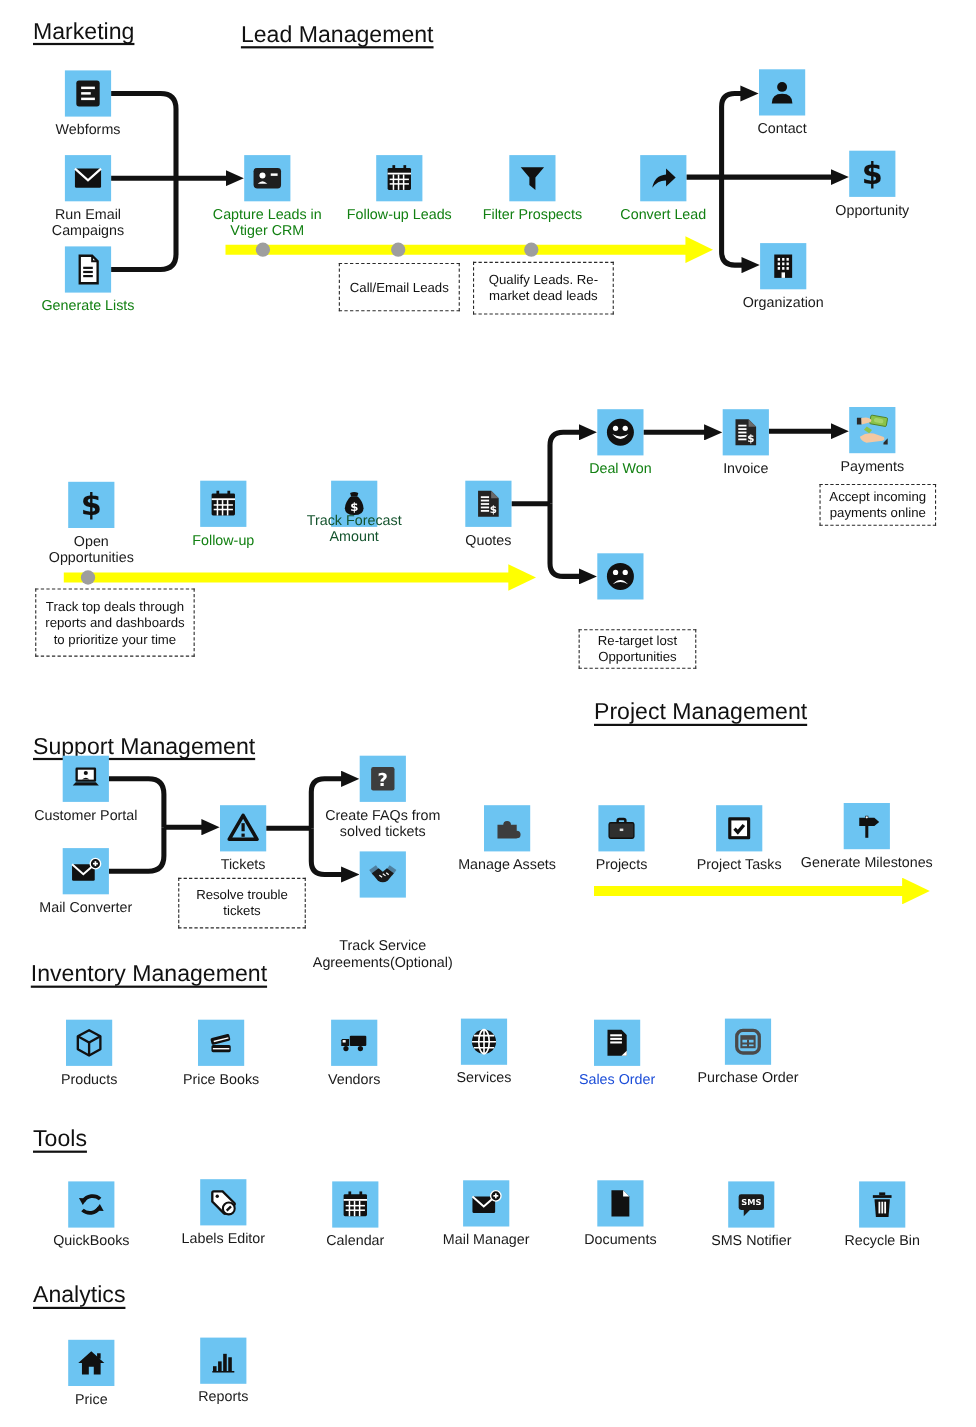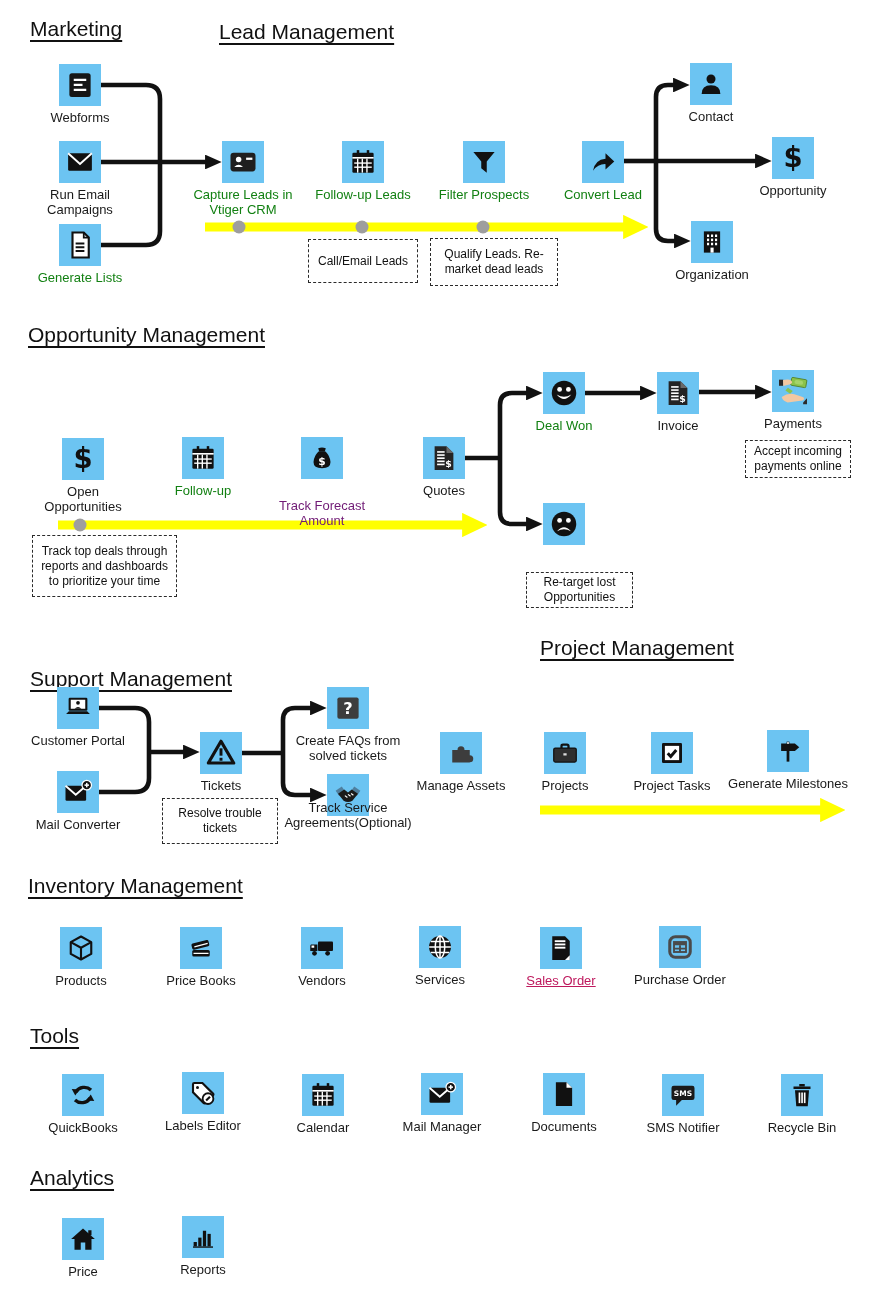--- a/index.html
+++ b/index.html
@@ -58,21 +58,20 @@
       <path d="M99 708 H135 Q149 708 149 722 V752"></path>
       <path d="M99 792 H135 Q149 792 149 778 V752"></path>
       <path d="M149 752 H184" marker-end="url(#ab)"></path>
       <path d="M242 753 H283"></path>
       <path d="M283 753 V720 Q283 708 295 708 H311" marker-end="url(#ab)"></path>
       <path d="M283 753 V783 Q283 795 295 795 H311" marker-end="url(#ab)"></path>
     </g>
   </svg>
 <div class="heading" style="left: 30px; top: 17px;">Marketing</div>
     <div class="heading" style="left: 219px; top: 20px;">Lead Management</div>
-    <div class="heading" style="left: 28px; top: 323px;">Opportunity Management</div>
     <div class="heading" style="left: 30px; top: 635px; margin-top: 32px;">Support Management</div>
     <div class="heading" style="left: 540px; top: 636px;">Project Management</div>
     <div class="heading" style="left: 28px; top: 874px;">Inventory Management</div>
     <div class="heading" style="left: 30px; top: 1024px;">Tools</div>
     <div class="heading" style="left: 30px; top: 1166px;">Analytics</div>
     <div class="tile" style="left: 59px; top: 64px; background: rgb(108, 196, 242);">
       <span style="display: flex;">
         <svg width="30" height="30" viewBox="0 0 24 24">
           <rect x="3.5" y="2.5" width="17" height="19" rx="2" fill="#161616"></rect>
           <rect x="7" y="7" width="10" height="1.8" fill="#fff"></rect>
@@ -213,21 +212,21 @@
     <div class="lbl" style="left: 148px; top: 483px; width: 110px; color: rgb(18, 128, 18);">Follow-up</div>
     <div class="tile" style="left: 301px; top: 437px; background: rgb(108, 196, 242);">
       <span style="display: flex;">
         <svg width="30" height="30" viewBox="0 0 24 24">
           <path d="M9 4.2 Q12 2.8 15 4.2 L14.2 6.9 H9.8 Z" fill="#111"></path>
           <path d="M9.2 6.8 Q5.5 10.5 5.2 15.2 Q5.2 20.2 12 20.2 Q18.8 20.2 18.8 15.2 Q18.5 10.5 14.8 6.8 Z" fill="#111"></path>
           <text x="12" y="17.2" text-anchor="middle" font-size="8.5" font-weight="bold" font-family="DejaVu Sans, sans-serif" fill="#fff">$</text>
         </svg>
       </span>
     </div>
-    <div class="lbl" style="left: 264.5px; top: 498px; width: 115px; color: #701a75;">Track Forecast Amount</div>
+    <div class="lbl" style="left: 264.5px; top: 465px; width: 115px; color: #14532d;">Track Forecast Amount</div>
     <div class="tile" style="left: 423px; top: 437px; background: rgb(108, 196, 242);">
       <span style="display: flex;">
         <svg width="30" height="30" viewBox="0 0 24 24">
           <path d="M4.5 2.5 H14 L19.5 8 V21.5 H4.5 Z" fill="#242424"></path>
           <path d="M14 2.5 V8 H19.5 Z" fill="#6a6a6a"></path>
           <g fill="#fff">
             <rect x="6.5" y="6.5" width="6" height="1.3"></rect>
             <rect x="6.5" y="9" width="6" height="1.3"></rect>
             <rect x="6.5" y="11.5" width="6" height="1.3"></rect>
             <rect x="6.5" y="14" width="6" height="1.3"></rect>
@@ -337,21 +336,21 @@
     <div class="tile" style="left: 327px; top: 774px; background: rgb(108, 196, 242);">
       <span style="display: flex;">
         <svg width="30" height="30" viewBox="0 0 24 24">
           <rect x="3" y="6.5" width="6" height="5" transform="rotate(-35 6 9)" fill="#4f7f9e"></rect>
           <rect x="15" y="6.5" width="6" height="5" transform="rotate(35 18 9)" fill="#4f7f9e"></rect>
           <path d="M4 11 L9 7.5 L12 10 L15 7.5 L20 11 L15.5 16.5 Q12 18.8 8.5 16.5 Z" fill="#1a1a1a"></path>
           <path d="M9.5 12.5 l2 1.5 M12 11.5 l2 1.5 M14.5 10.8 l1.8 1.4" stroke="#fff" stroke-width="0.9" fill="none"></path>
         </svg>
       </span>
     </div>
-    <div class="lbl" style="left: 268px; top: 800px; width: 160px; color: rgb(26, 26, 26);">Track Service Agreements(Optional)</div>
+    <div class="lbl" style="left: 268px; top: 852px; width: 160px; color: rgb(26, 26, 26);">Track Service Agreements(Optional)</div>
     <div class="tile" style="left: 440px; top: 732px; background: rgb(108, 196, 242);">
       <span style="display: flex;">
         <svg width="30" height="30" viewBox="0 0 24 24">
           <path d="M5 9.5 h4.2 a2.8 2.8 0 1 1 5.6 0 H19 v4.2 a2.8 2.8 0 1 1 0 5.6 V19.5 H5 Z" fill="#3d3d3d"></path>
         </svg>
       </span>
     </div>
     <div class="lbl" style="left: 406px; top: 778px; width: 110px; color: rgb(26, 26, 26);">Manage Assets</div>
     <div class="tile" style="left: 544px; top: 732px; background: rgb(108, 196, 242);">
       <span style="display: flex;">
@@ -439,21 +438,21 @@
           <path d="M5 2.5 H15.2 L19 6.3 V21.5 H5 Z" fill="#111"></path>
           <g fill="#fff">
             <rect x="7" y="5.8" width="8.5" height="1.5"></rect>
             <rect x="7" y="8.4" width="8.5" height="1.5"></rect>
             <rect x="7" y="11" width="8.5" height="1.5"></rect>
           </g>
           <path d="M15.2 21.5 L19 17.7 V21.5 Z" fill="#fff"></path>
         </svg>
       </span>
     </div>
-    <div class="lbl" style="left: 506px; top: 973px; width: 110px; color: #be185d; text-decoration: underline;">Sales Order</div>
+    <div class="lbl" style="left: 506px; top: 973px; width: 110px; color: #1d4ed8;">Sales Order</div>
     <div class="tile" style="left: 659px; top: 926px; background: rgb(108, 196, 242);">
       <span style="display: flex;">
         <svg width="30" height="30" viewBox="0 0 24 24">
           <rect x="3.8" y="3.8" width="16.4" height="16.4" rx="4.5" fill="none" stroke="#4a4a4a" stroke-width="2.4"></rect>
           <rect x="7.2" y="8" width="9.6" height="8" fill="none" stroke="#4a4a4a" stroke-width="1.5"></rect>
           <rect x="7.2" y="8" width="9.6" height="2.6" fill="#4a4a4a"></rect>
           <path d="M12 10.6 V16 M7.2 13.3 H16.8" stroke="#4a4a4a" stroke-width="1.5"></path>
         </svg>
       </span>
     </div>

